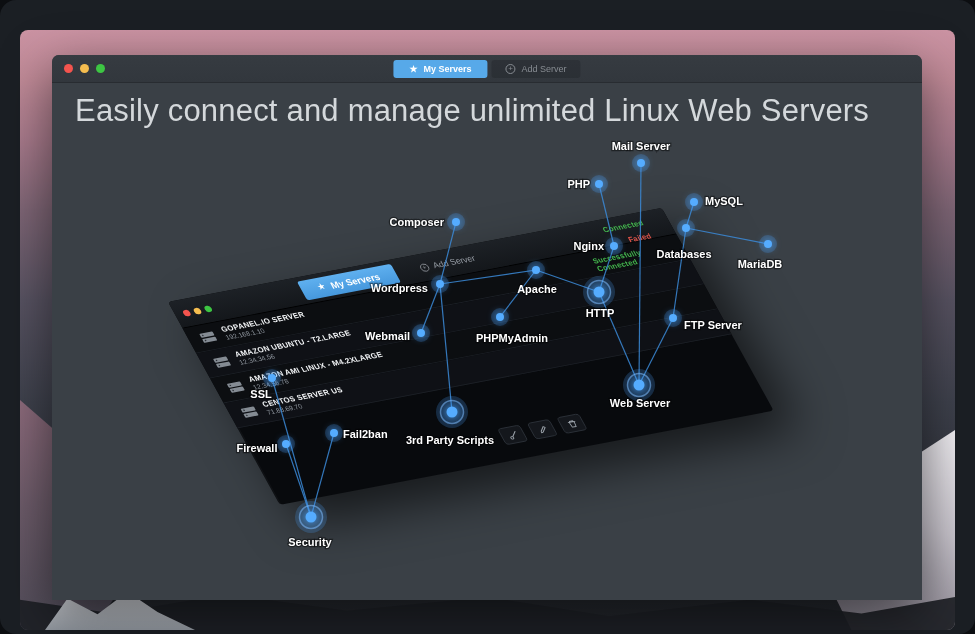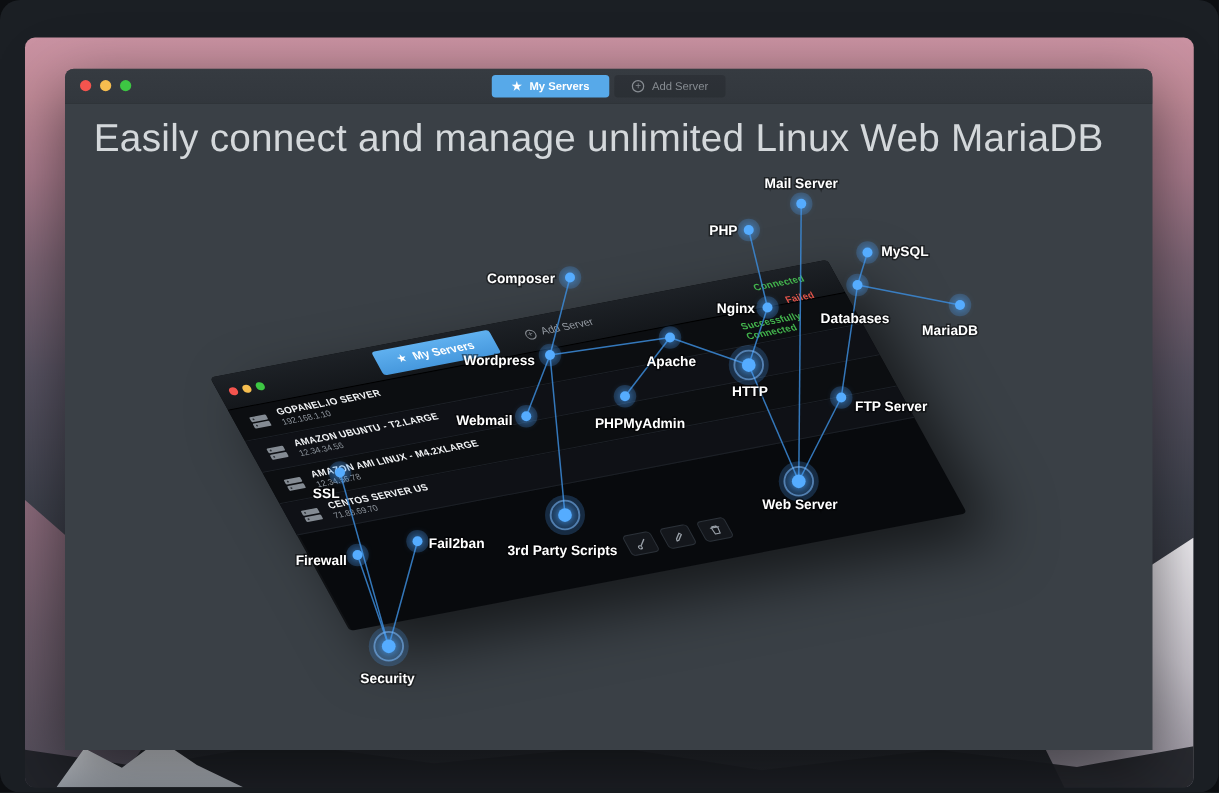--- a/index.html
+++ b/index.html
@@ -97,21 +97,21 @@
         <div class="tab-pill">
           <span class="star">★</span>
           <span>My Servers</span>
         </div>
         <div class="tab-plain">
           <span class="plus-circle">+</span>
           <span>Add Server</span>
         </div>
       </div>
     </div>
-    <div class="heading">Easily connect and manage unlimited Linux Web MariaDB</div>
+    <div class="heading">Easily connect and manage unlimited Linux Web Servers</div>
   </div>
 
   <div class="tilted">
     <div class="p-bar">
       <div class="p-lights">
         <span class="p-light l-red"></span>
         <span class="p-light l-yellow"></span>
         <span class="p-light l-green"></span>
       </div>
       <div class="p-pill">

